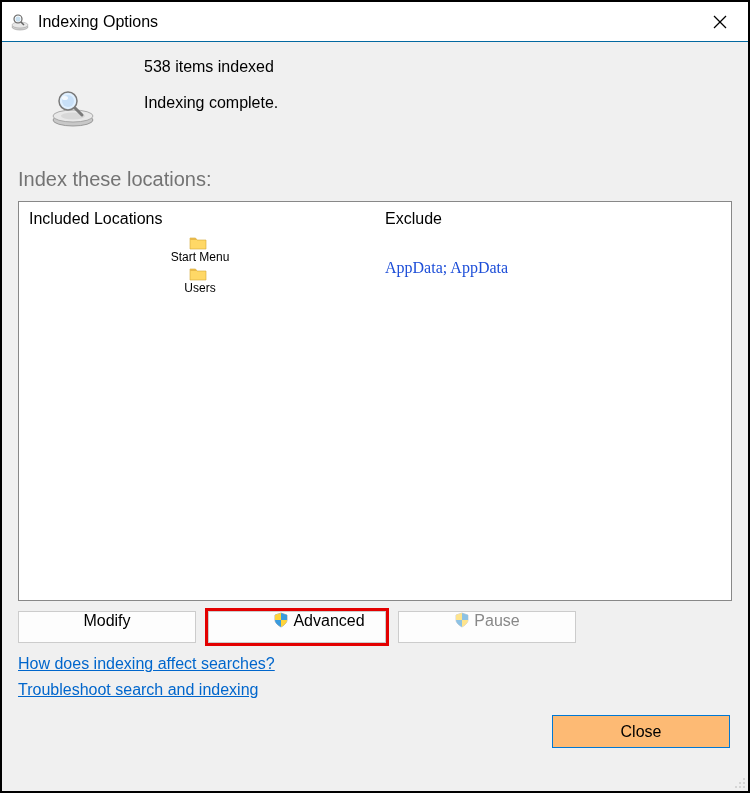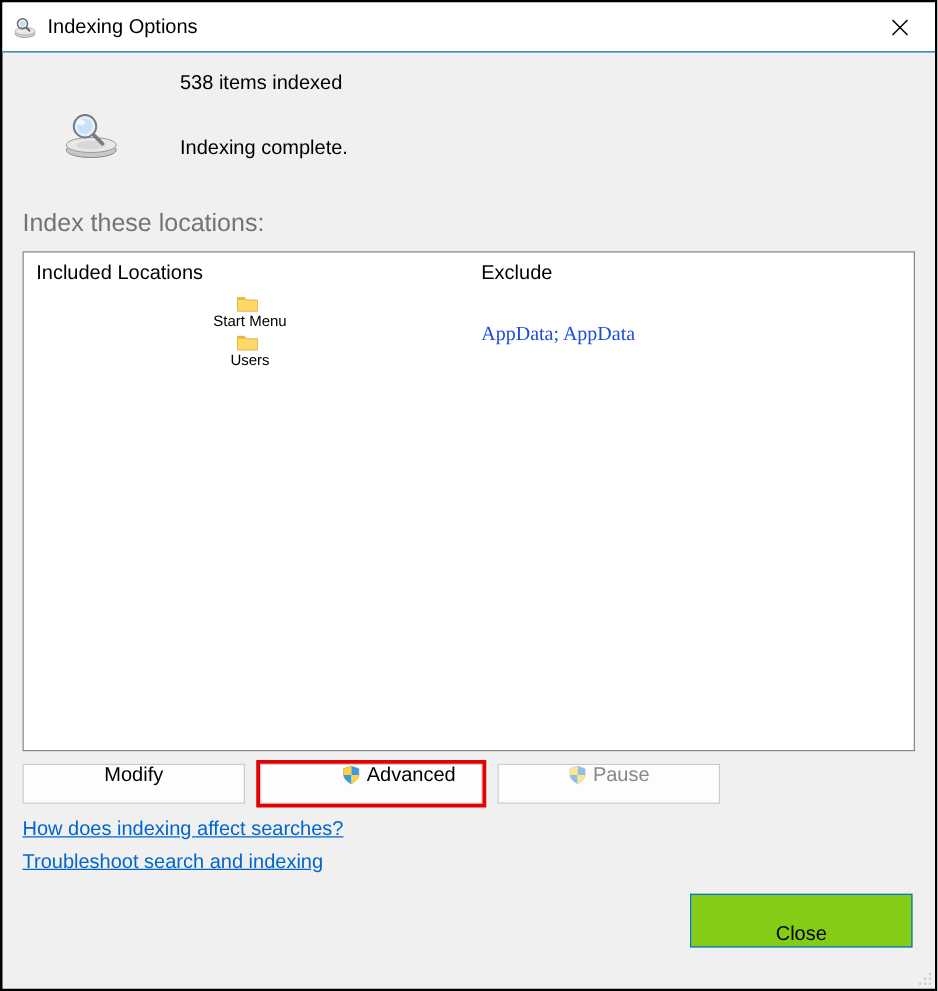--- a/index.html
+++ b/index.html
@@ -76,21 +76,21 @@
       width: 48px;
       height: 40px;
     }
     .status-text {
       flex: 1;
       padding-left: 16px;
     }
     .status-line1 {
       font-size: 16px;
       color: #000;
-      margin-bottom: 34px;
+      margin-bottom: 18px;
     }
     .status-line2 {
       font-size: 16px;
       color: #000;
     }
     .section-label {
       font-size: 20px;
       color: #737373;
       margin-bottom: 10px;
     }
@@ -180,28 +180,28 @@
     }
     .footer {
       display: flex;
       justify-content: flex-end;
       margin-top: 8px;
       padding-right: 2px;
       padding-bottom: 8px;
     }
     .close-button {
       width: 178px;
-      height: 43px;
-      background: #84cc16;
+      height: 33px;
+      background: #fdba74;
       border: 1.5px solid #0078d4;
       font-size: 16px;
       font-family: inherit;
       color: #000;
       display: flex;
-      align-items: flex-end;
+      align-items: center;
       justify-content: center;
       cursor: default;
     }
     .resize-grip {
       position: absolute;
       right: 4px;
       bottom: 4px;
       width: 14px;
       height: 14px;
       opacity: 0.4;

